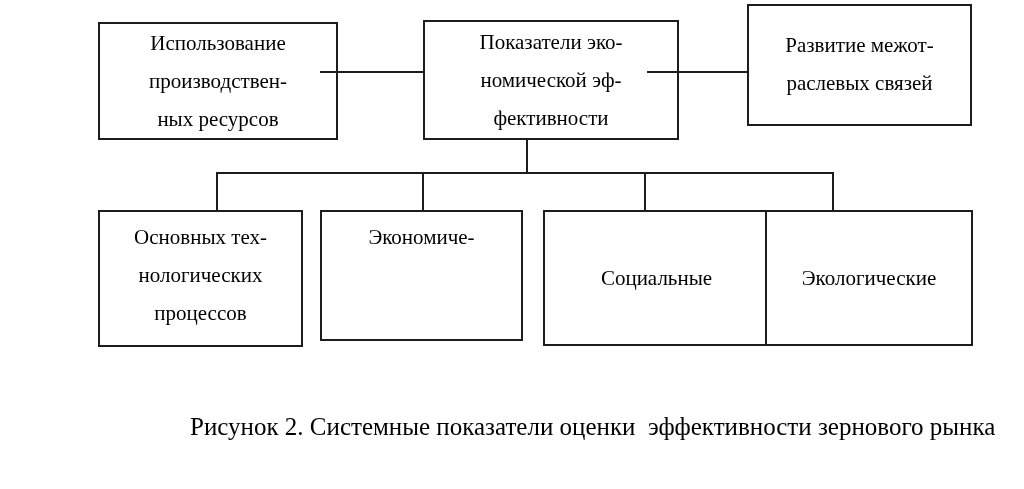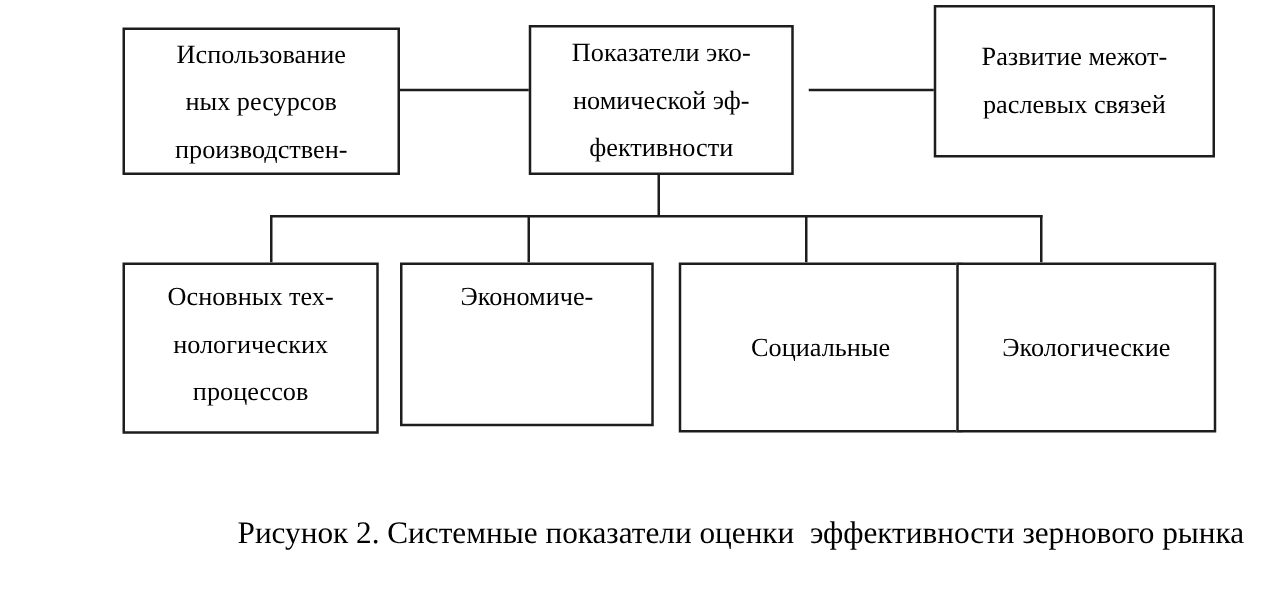--- a/index.html
+++ b/index.html
@@ -30,22 +30,22 @@
   }
   .box .txt { display: block; width: 100%; }
   .v-center { justify-content: center; }
   .v-top-a  { justify-content: flex-start; padding-top: 20px; }
   .v-top-b  { justify-content: flex-start; padding-top: 6px; }
   .conn {
     position: absolute;
     background: #1d1d1d;
   }
   
-  #box-resources   { left: 98px;  top: 22px;  width: 222px; height: 118px; }
-  #box-indicators  { left: 423px; top: 20px;  width: 212px; height: 120px; }
+  #box-resources   { left: 98px;  top: 22px;  width: 240px; height: 118px; }
+  #box-indicators  { left: 423px; top: 20px;  width: 256px; height: 120px; }
   #box-relations   { left: 747px; top: 4px;   width: 225px; height: 122px; }
   
   #box-processes   { left: 98px;  top: 210px; width: 205px; height: 137px; }
   #box-economic    { left: 320px; top: 210px; width: 203px; height: 131px; }
   #box-social      { left: 543px; top: 210px; width: 227px; height: 136px; }
   #box-ecological  { left: 765px; top: 210px; width: 208px; height: 136px; }
   
   #conn-left-h   { left: 320px; top: 71px;  width: 103px; height: 2px; }
   #conn-right-h  { left: 647px; top: 71px;  width: 100px; height: 2px; }
   #conn-stem-v   { left: 526px; top: 140px; width: 2px;   height: 33px; }
@@ -66,22 +66,22 @@
     text-align: left;
   }
 </style>
 </head>
 <body>
 
 <div id="canvas">
 
   <div class="box v-center" id="box-resources">
     <span class="txt">Использование</span>
+    <span class="txt">производствен-</span>
     <span class="txt">ных ресурсов</span>
-    <span class="txt">производствен-</span>
   </div>
 
   <div class="box v-center" id="box-indicators">
     <span class="txt">Показатели эко-</span>
     <span class="txt">номической эф-</span>
     <span class="txt">фективности</span>
   </div>
 
   <div class="box v-top-a" id="box-relations">
     <span class="txt">Развитие межот-</span>

